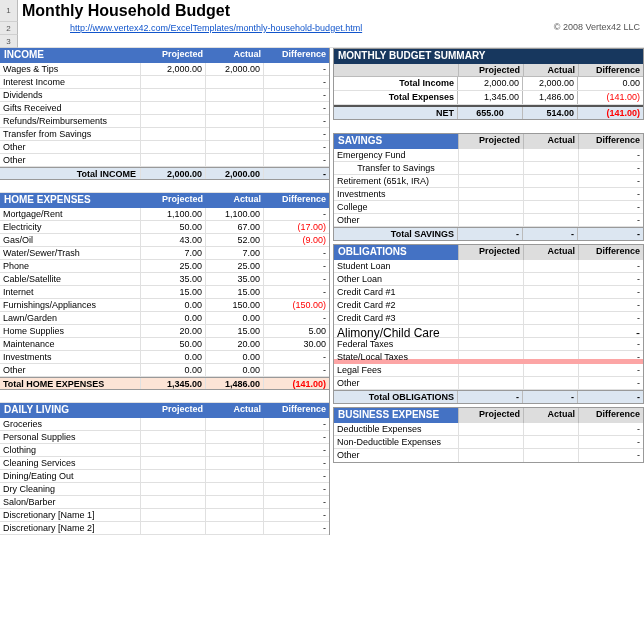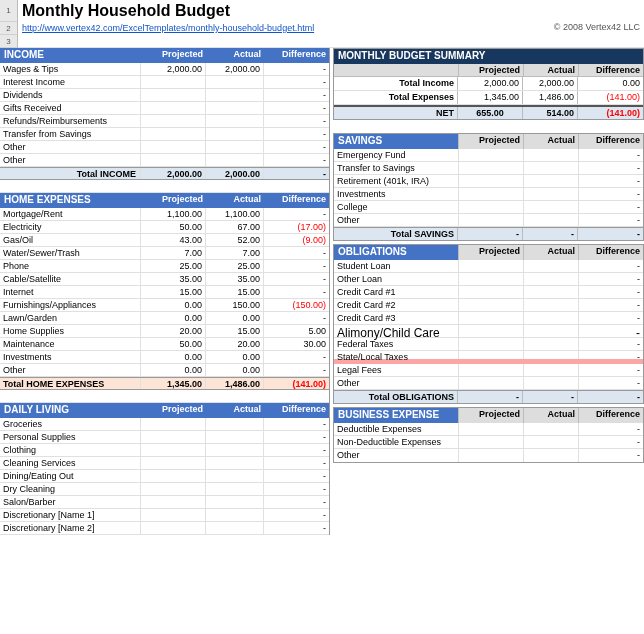--- a/index.html
+++ b/index.html
@@ -82,21 +82,21 @@
     <div style="flex:1; display:flex; height:22px;">
       <div style="flex:1; background:#fff;">
         <span style="font-size:16px; font-weight:bold; padding-left:4px; line-height:22px;">Monthly Household Budget</span>
       </div>
     </div>
   </div>
 
   <div class="full-row" style="height:13px; border-bottom:1px solid #e0e0e0;">
     <div class="rn" style="width:18px; height:13px; line-height:13px; font-size:8px; background:#e8e8e8; border-right:1px solid #bbb; text-align:center; color:#555;">2</div>
     <div style="flex:1; display:flex; height:13px; background:#fff;">
-      <div style="flex:1; font-size:9px; color:#1155CC; text-decoration:underline; padding:1px 4px; overflow:hidden;">http://www.vertex42.com/ExcelTemplates/monthly-household-budget.html</div>
+      <div style="flex:1; font-size:9px; color:#1155CC; text-decoration:underline; padding:1px 4px; overflow:hidden;margin-left:48px;">http://www.vertex42.com/ExcelTemplates/monthly-household-budget.html</div>
       <div style="width:160px; font-size:9px; color:#555; text-align:right; padding-right:4px;">© 2008 Vertex42 LLC</div>
     </div>
   </div>
 
   <div class="full-row" style="height:13px; border-bottom:1px solid #e0e0e0;">
     <div class="rn" style="width:18px; height:13px; font-size:8px; background:#e8e8e8; border-right:1px solid #bbb; text-align:center; color:#555;">3</div>
     <div style="flex:1; background:#fff;"></div>
   </div>
 
   <div style="display:flex; width:644px;">
@@ -372,27 +372,27 @@
           <div style="width:55px; background:#ddd; font-weight:bold; font-size:9px; text-align:right; padding:1px 3px; border-left:1px solid #bbb;">Actual</div>
           <div style="width:65px; background:#ddd; font-weight:bold; font-size:9px; text-align:right; padding:1px 3px; border-left:1px solid #bbb;">Difference</div>
         </div>
         <div style="display:flex; height:13px; font-size:9px; border-bottom:1px solid #e0e0e0;">
           <div style="flex:1; padding:1px 3px;">Emergency Fund</div>
           <div style="width:65px; text-align:right; padding:1px 3px; border-left:1px solid #e0e0e0;"></div>
           <div style="width:55px; text-align:right; padding:1px 3px; border-left:1px solid #e0e0e0;"></div>
           <div style="width:65px; text-align:right; padding:1px 3px; border-left:1px solid #e0e0e0;">-</div>
         </div>
         <div style="display:flex; height:13px; font-size:9px; border-bottom:1px solid #e0e0e0;">
-          <div style="flex:1; padding:1px 3px;">Transfer to Savings</div>
-          <div style="width:65px; border-left:1px solid #e0e0e0;"></div>
-          <div style="width:55px; border-left:1px solid #e0e0e0;"></div>
-          <div style="width:65px; text-align:right; padding:1px 3px; border-left:1px solid #e0e0e0;">-</div>
-        </div>
-        <div style="display:flex; height:13px; font-size:9px; border-bottom:1px solid #e0e0e0;">
-          <div style="flex:1; padding:1px 3px;">Retirement (401k, IRA)</div>
+          <div style="flex:1; padding:1px 3px;text-align:center;">Transfer to Savings</div>
+          <div style="width:65px; border-left:1px solid #e0e0e0;"></div>
+          <div style="width:55px; border-left:1px solid #e0e0e0;"></div>
+          <div style="width:65px; text-align:right; padding:1px 3px; border-left:1px solid #e0e0e0;">-</div>
+        </div>
+        <div style="display:flex; height:13px; font-size:9px; border-bottom:1px solid #e0e0e0;">
+          <div style="flex:1; padding:1px 3px;">Retirement (651k, IRA)</div>
           <div style="width:65px; border-left:1px solid #e0e0e0;"></div>
           <div style="width:55px; border-left:1px solid #e0e0e0;"></div>
           <div style="width:65px; text-align:right; padding:1px 3px; border-left:1px solid #e0e0e0;">-</div>
         </div>
         <div style="display:flex; height:13px; font-size:9px; border-bottom:1px solid #e0e0e0;">
           <div style="flex:1; padding:1px 3px;">Investments</div>
           <div style="width:65px; border-left:1px solid #e0e0e0;"></div>
           <div style="width:55px; border-left:1px solid #e0e0e0;"></div>
           <div style="width:65px; text-align:right; padding:1px 3px; border-left:1px solid #e0e0e0;">-</div>
         </div>

